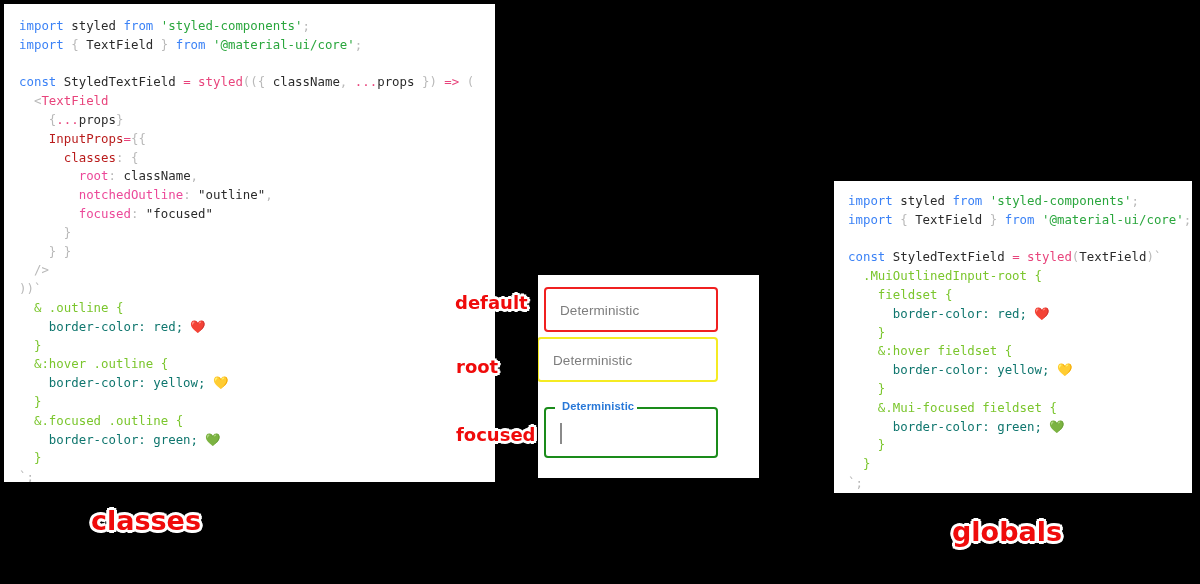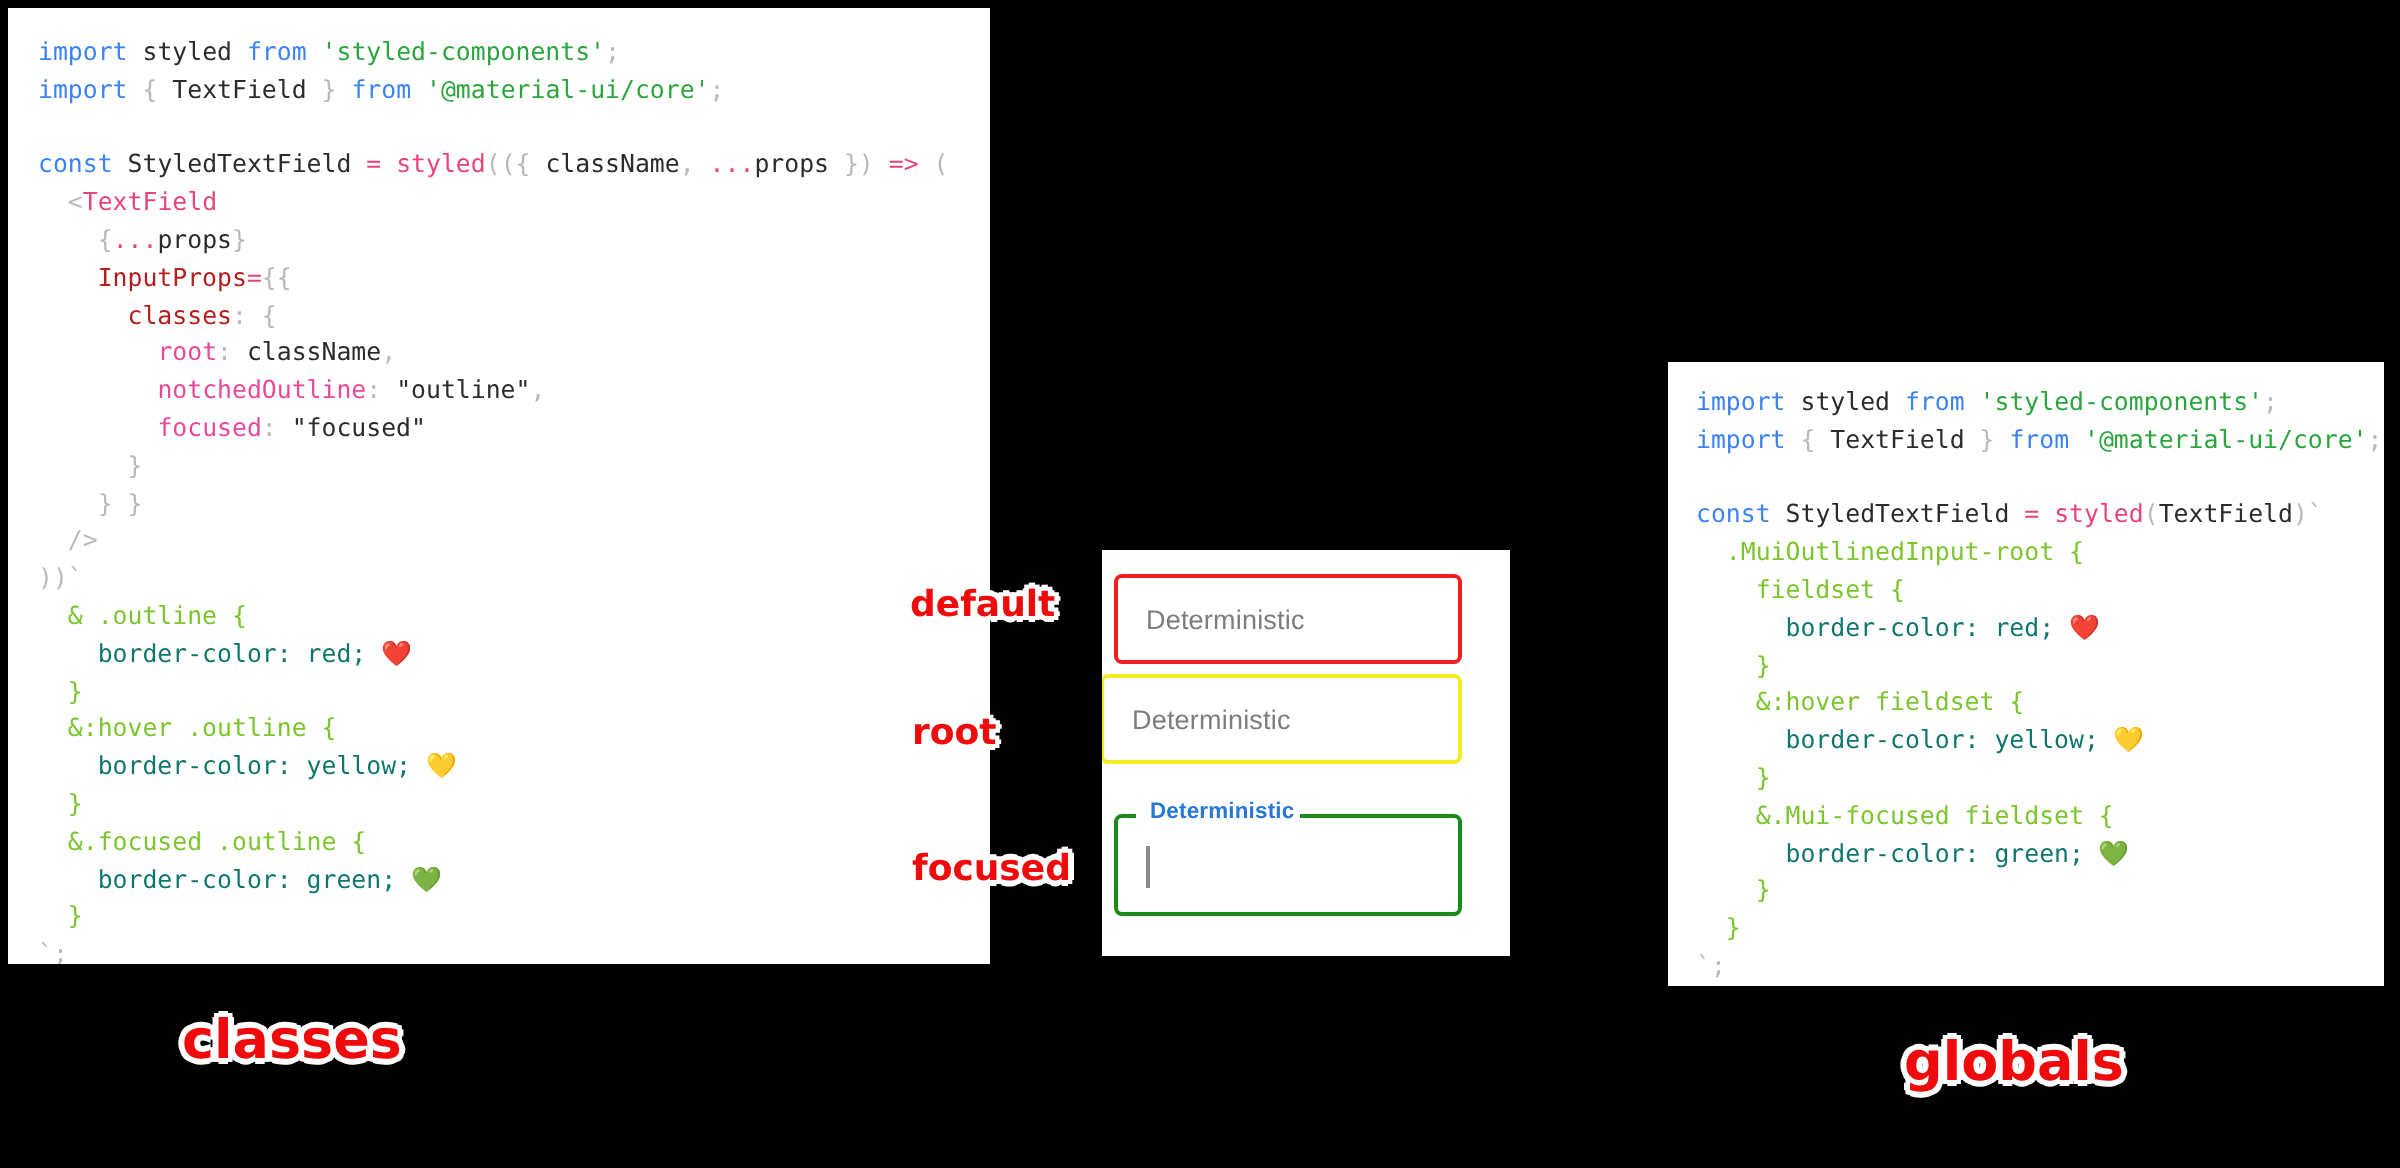--- a/index.html
+++ b/index.html
@@ -29,21 +29,21 @@
   .t-fn   {color:#e8447c;}
   .t-op   {color:#e8447c;}
   .t-punc {color:#b9b9b9;}
   .t-tag  {color:#e8447c;}
   .t-attr {color:#b91c1c;}
   .t-prop {color:#ec4899;}
   .t-sel  {color:#7bc62d;text-align:right;}
   .t-css  {color:#0f766e;}
 
   
-  #demo-panel{left:551px;top:275px;width:164px;height:203px;padding-left:40px;}
+  #demo-panel{left:538px;top:275px;width:221px;height:203px;}
   .field{
     position:absolute;border-radius:4px;background:#fff;box-sizing:border-box;
   }
   .field .field-text{
     position:absolute;left:14px;top:50%;transform:translateY(-50%);
     font-family:"Liberation Sans",sans-serif;font-size:13.5px;color:#7d7d7d;
     letter-spacing:.1px;
   }
   #field-default{left:6px;top:12px;width:174px;height:45px;border:2px solid #f02020;}
   #field-hover{left:-1px;top:62px;width:181px;height:45px;border:2px solid #f5eb23;}

